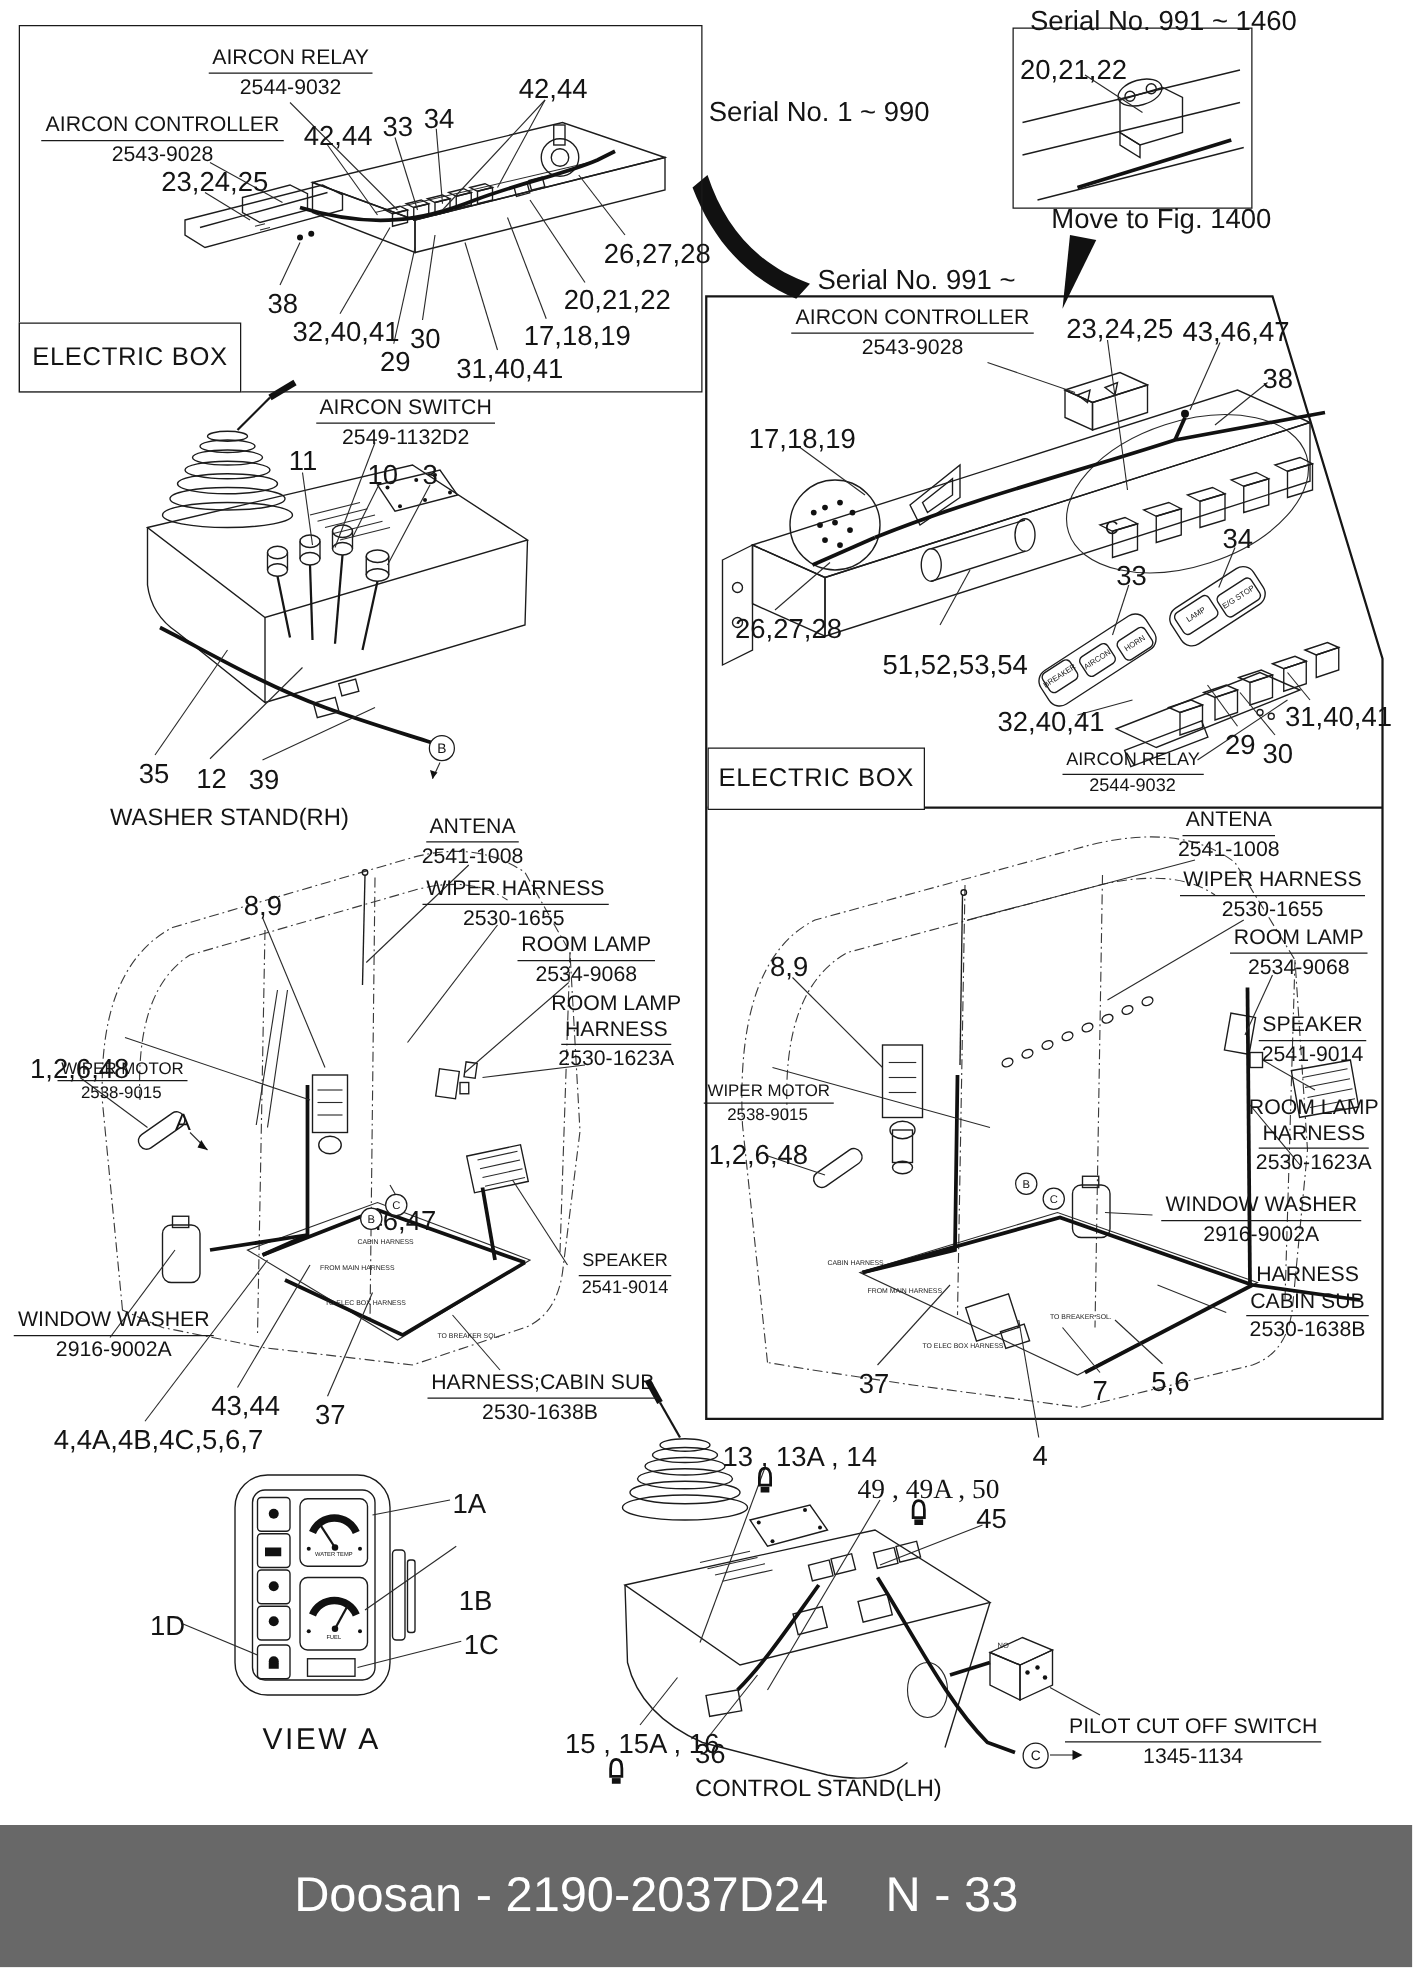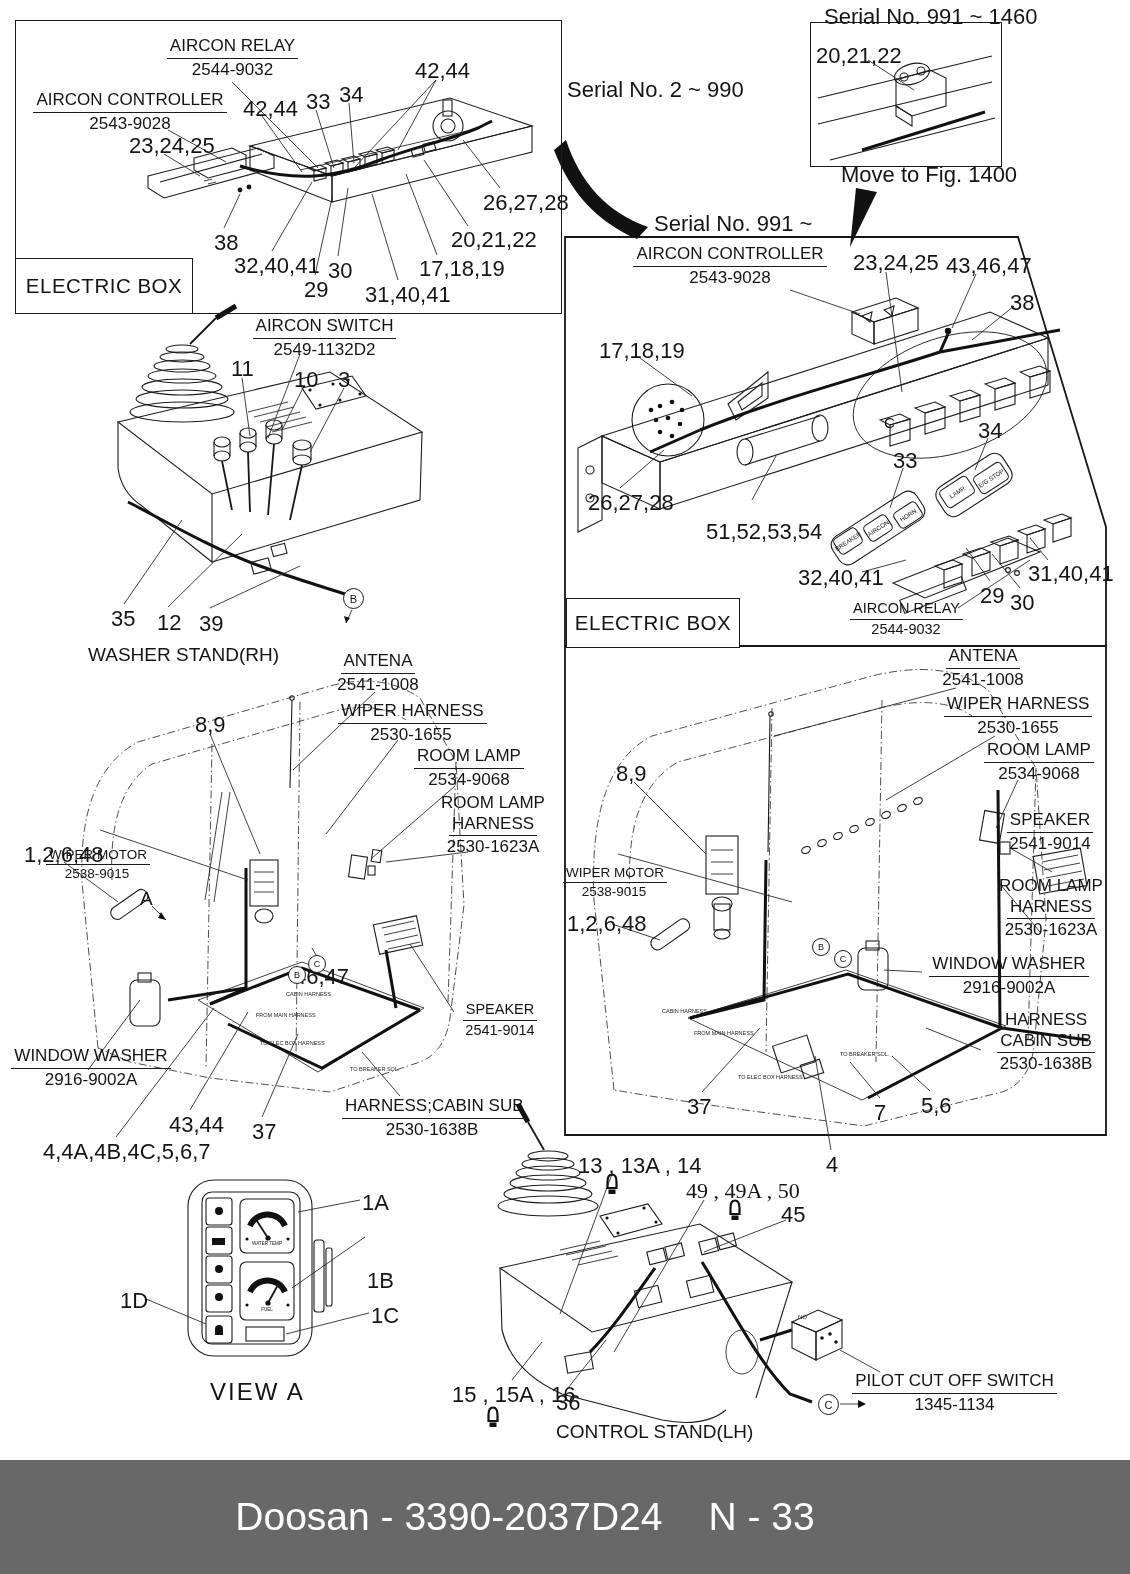--- a/index.html
+++ b/index.html
@@ -491,21 +491,21 @@
 
 <div class="pborder" style="left:15px;top:20px;width:545px;height:292px;"></div>
 <div class="boxlabel" style="left:15px;top:258px;width:176px;height:54px;">
   <span>ELECTRIC BOX</span>
 </div>
 <div class="pborder" style="left:810px;top:22px;width:190px;height:143px;"></div>
 <div class="boxlabel" style="left:566px;top:598px;width:172px;height:48px;">
   <span>ELECTRIC BOX</span>
 </div>
 
-<div class="co" style="left:567px;top:77px;">Serial No. 2 ~ 990</div>
+<div class="co" style="left:567px;top:77px;">Serial No. 1 ~ 990</div>
 <div class="co" style="left:654px;top:211px;">Serial No. 991 ~</div>
 <div class="co" style="left:824px;top:4px;">Serial No. 991 ~ 1460</div>
 <div class="co" style="left:816px;top:43px;">20,21,22</div>
 <div class="co" style="left:841px;top:162px;">Move to Fig. 1400</div>
 
 <div class="part" style="left:160px;top:36px;width:145px;">
   <span class="pname">AIRCON RELAY</span>
   <span class="pnum">2544-9032</span>
 </div>
 <div class="part" style="left:30px;top:90px;width:200px;">
@@ -695,18 +695,18 @@
 </div>
 <div class="bulb" style="left:486px;top:1405px;">
   <svg width="14" height="24" viewBox="0 0 14 24">
         <path d="M2.5 10 Q2.5 2.5 7 2.5 Q11.5 2.5 11.5 10 L11.5 16 L2.5 16 Z" fill="none" stroke="#111" stroke-width="2.2"></path>
         <rect x="3.5" y="17.5" width="7" height="4.5" fill="#111"></rect>
       </svg>
 </div>
 
 <div id="footer">
   <div class="ft">
-    <span>Doosan - 3390-2037D24</span>
+    <span>Doosan - 2190-2037D24</span>
     <span>N - 33</span>
   </div>
 </div>
 
 </div>
 
 </body></html>

